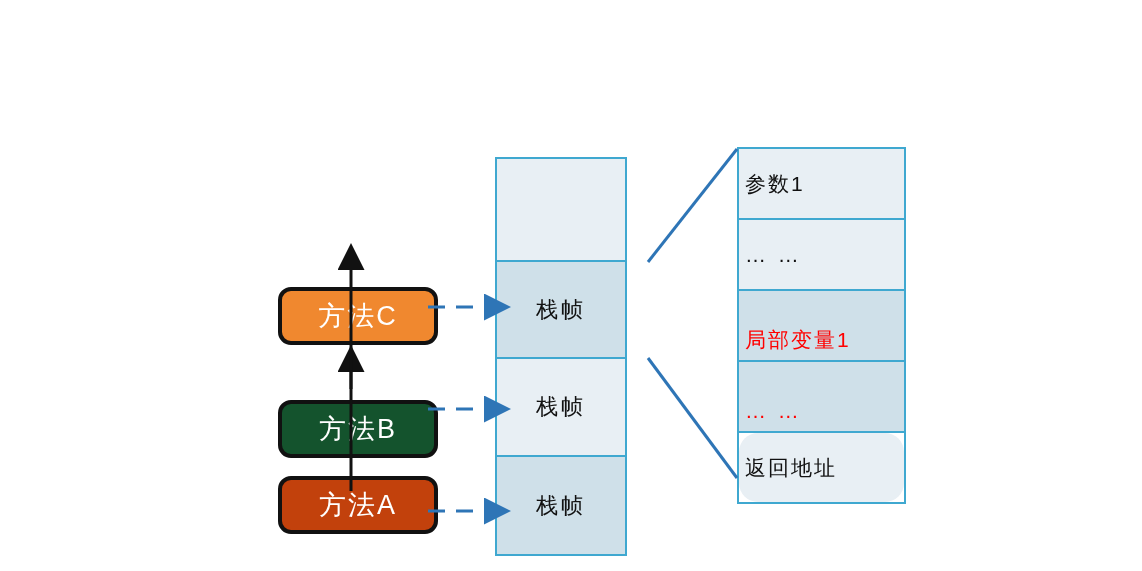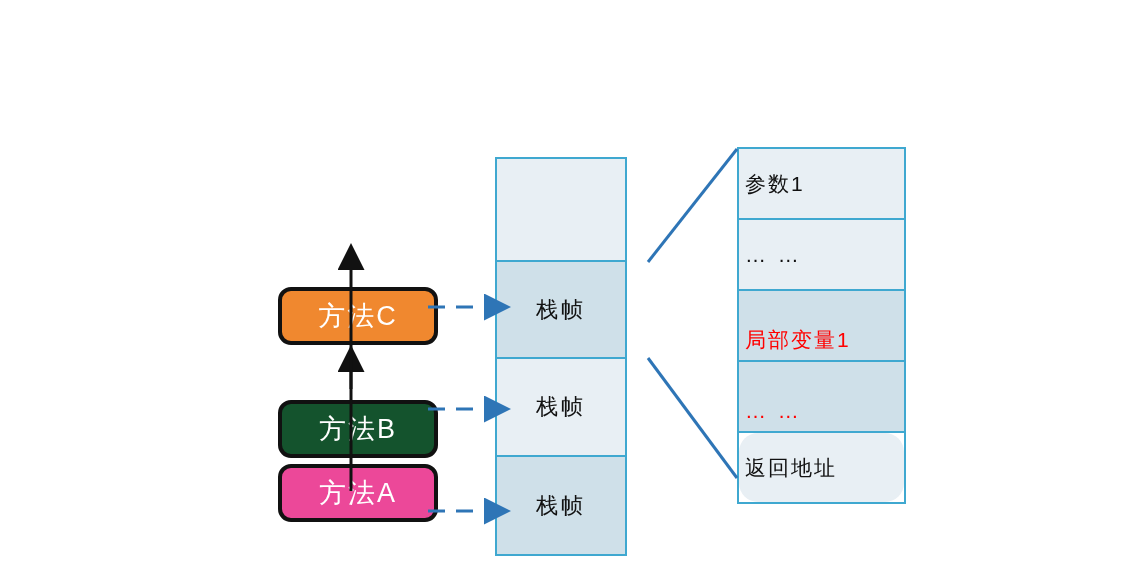--- a/index.html
+++ b/index.html
@@ -30,21 +30,21 @@
     align-items: center;
     justify-content: center;
     color: #ffffff;
     font-size: 27px;
     letter-spacing: 2px;
     font-weight: 400;
     user-select: none;
   }
   #method-c { left: 278px; top: 287px; background: #F0882F; }
   #method-b { left: 278px; top: 392px; background: #14532d; margin-top: 8px; }
-  #method-a { left: 278px; top: 464px; background: #ec4899; text-align: right; }
+  #method-a { left: 278px; top: 476px; background: #c2410c; text-align: right; }
 
   
   #stack-column {
     position: absolute;
     left: 495px;
     top: 157px;
     width: 132px;
     height: 399px;
     box-sizing: border-box;
     border: 2px solid #3FA8D0;

